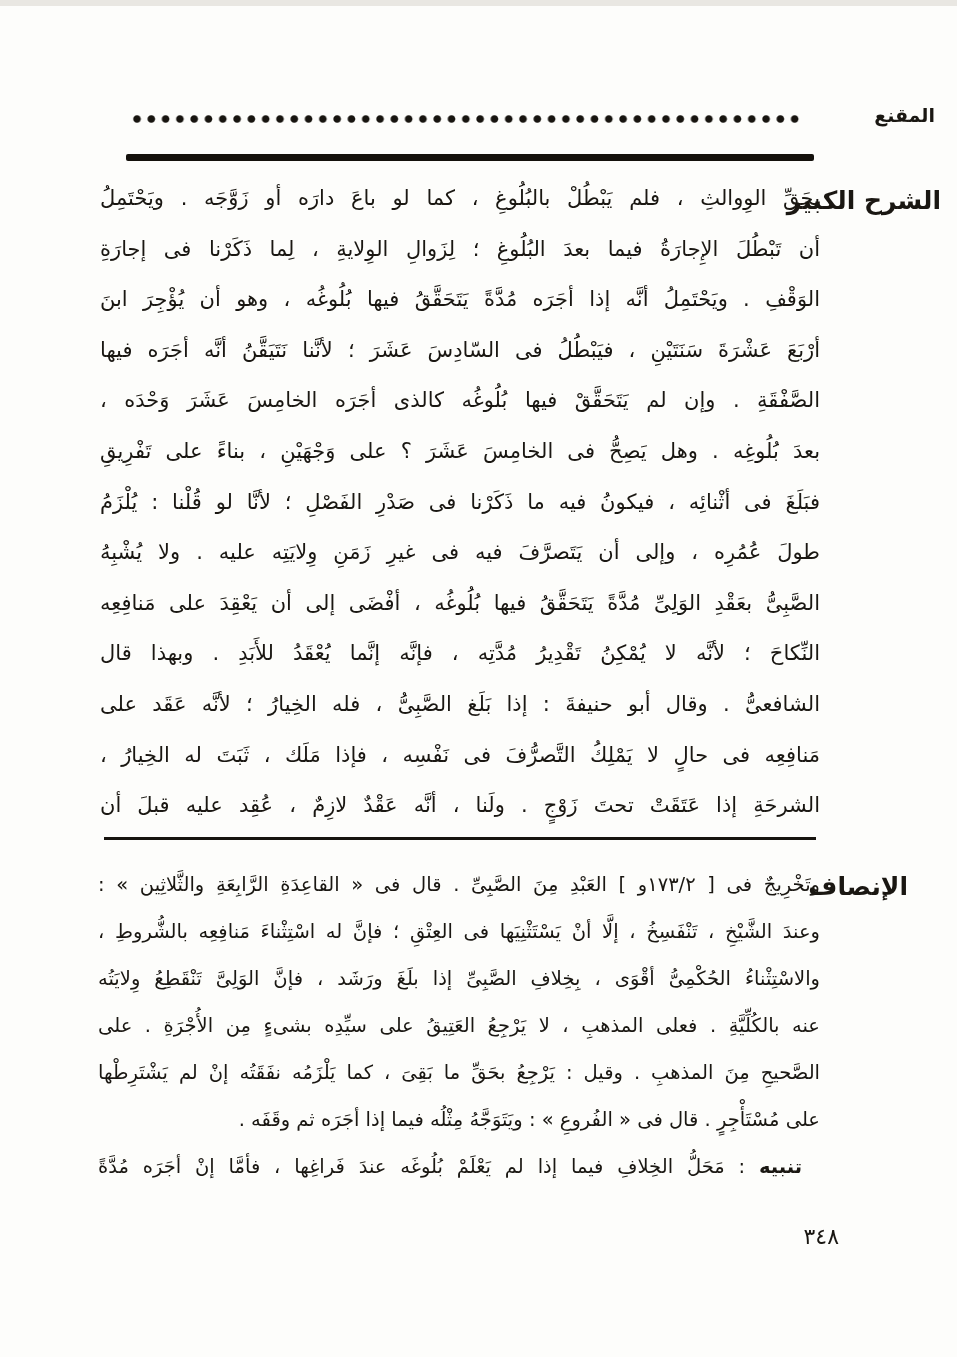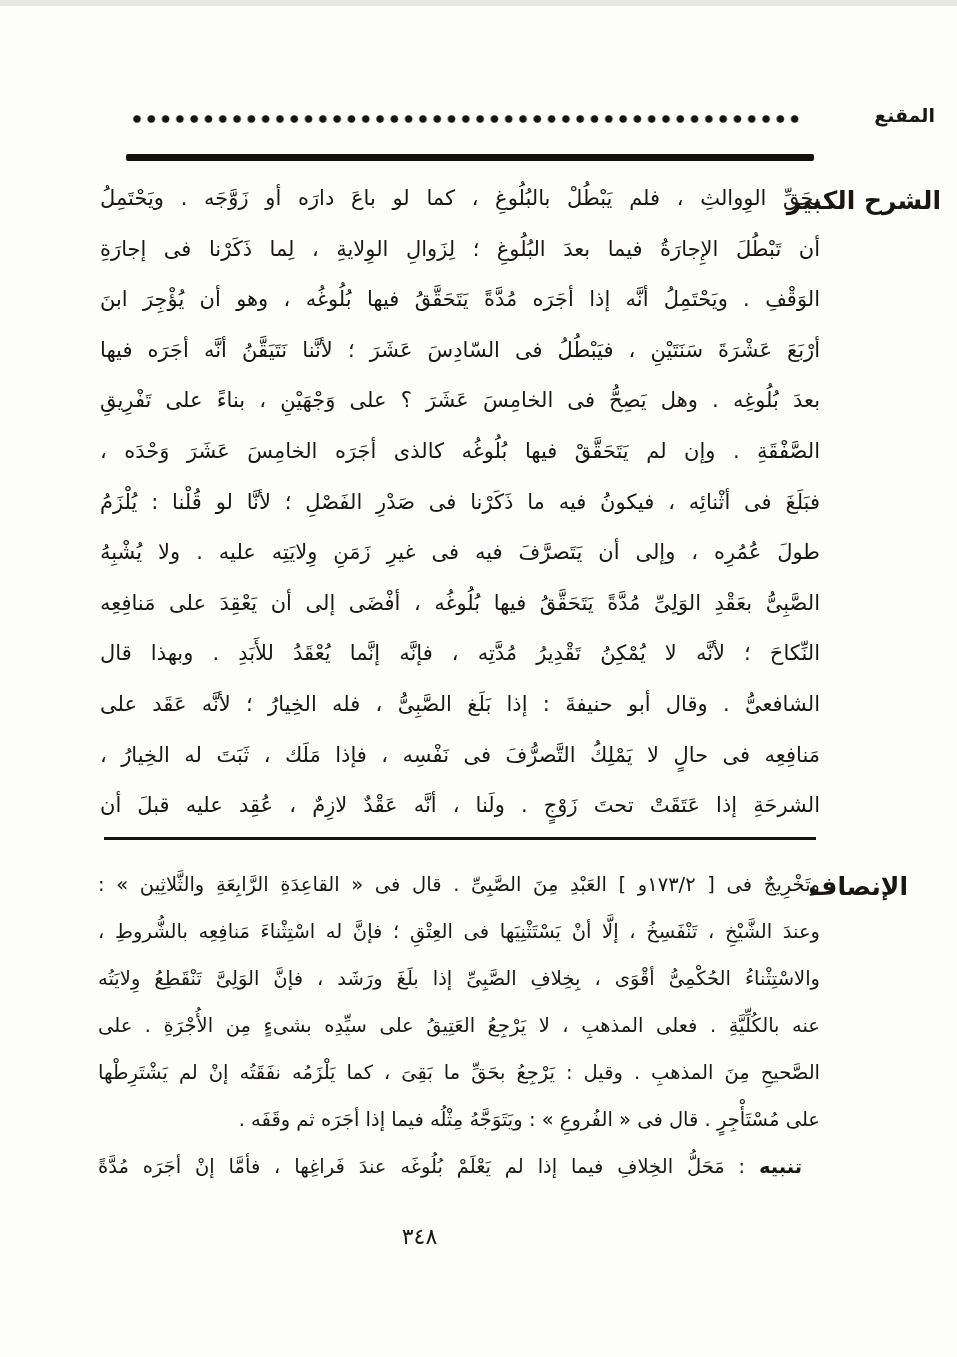--- a/index.html
+++ b/index.html
@@ -99,21 +99,20 @@
     width: 712px;
     height: 3px;
     background: #17140f;
   }
   
   .page-number {
     position: absolute;
     top: 1218px;
     left: 0;
     width: 839px;
-    text-align: center;
     font-size: 22px;
     letter-spacing: 6px;
   }
 </style>
 </head>
 <body>
 
 <div class="page">
 
   <div class="header-label">المقنع</div>
@@ -122,22 +121,22 @@
 
   <div class="thick-rule"></div>
 
   <div class="margin-note margin-sharh">الشرح الكبير</div>
 
   <div class="main-block" lang="ar">
     <div class="tline">بحَقِّ الوِوالثِ ، فلم يَبْطُلْ بالبُلُوغِ ، كما لو باعَ دارَه أو زَوَّجَه . ويَحْتَمِلُ</div>
     <div class="tline">أن تَبْطُلَ الإِجارَةُ فيما بعدَ البُلُوغِ ؛ لِزَوالِ الوِلايةِ ، لِما ذَكَرْنا فى إجارَةِ</div>
     <div class="tline">الوَقْفِ . ويَحْتَمِلُ أنَّه إذا أجَرَه مُدَّةً يَتَحَقَّقُ فيها بُلُوغُه ، وهو أن يُؤْجِرَ ابنَ</div>
     <div class="tline">أرْبَعَ عَشْرَةَ سَنَتَيْنِ ، فيَبْطُلُ فى السّادِسَ عَشَرَ ؛ لأنَّنا نَتَيَقَّنُ أنَّه أجَرَه فيها</div>
+    <div class="tline">الصَّفْقَةِ . وإن لم يَتَحَقَّقْ فيها بُلُوغُه كالذى أجَرَه الخامِسَ عَشَرَ وَحْدَه ،</div>
     <div class="tline">بعدَ بُلُوغِه . وهل يَصِحُّ فى الخامِسَ عَشَرَ ؟ على وَجْهَيْنِ ، بناءً على تَفْرِيقِ</div>
-    <div class="tline">الصَّفْقَةِ . وإن لم يَتَحَقَّقْ فيها بُلُوغُه كالذى أجَرَه الخامِسَ عَشَرَ وَحْدَه ،</div>
     <div class="tline">فبَلَغَ فى أثْنائِه ، فيكونُ فيه ما ذَكَرْنا فى صَدْرِ الفَصْلِ ؛ لأنَّا لو قُلْنا : يُلْزَمُ</div>
     <div class="tline">طولَ عُمُرِه ، وإلى أن يَتَصرَّفَ فيه فى غيرِ زَمَنِ وِلايَتِه عليه . ولا يُشْبِهُ</div>
     <div class="tline">الصَّبِىُّ بعَقْدِ الوَلِىِّ مُدَّةً يَتَحَقَّقُ فيها بُلُوغُه ، أفْضَى إلى أن يَعْقِدَ على مَنافِعِه</div>
     <div class="tline">النِّكاحَ ؛ لأنَّه لا يُمْكِنُ تَقْدِيرُ مُدَّتِه ، فإنَّه إنَّما يُعْقَدُ للأَبَدِ . وبهذا قال</div>
     <div class="tline">الشافعىُّ . وقال أبو حنيفةَ : إذا بَلَغ الصَّبِىُّ ، فله الخِيارُ ؛ لأنَّه عَقَد على</div>
     <div class="tline">مَنافِعِه فى حالٍ لا يَمْلِكُ التَّصرُّفَ فى نَفْسِه ، فإذا مَلَك ، ثَبَتَ له الخِيارُ ،</div>
     <div class="tline">الشرحَةِ إذا عَتَقَتْ تحتَ زَوْجٍ . ولَنا ، أنَّه عَقْدٌ لازِمٌ ، عُقِد عليه قبلَ أن</div>
   </div>
 
   <div class="section-divider"></div>

